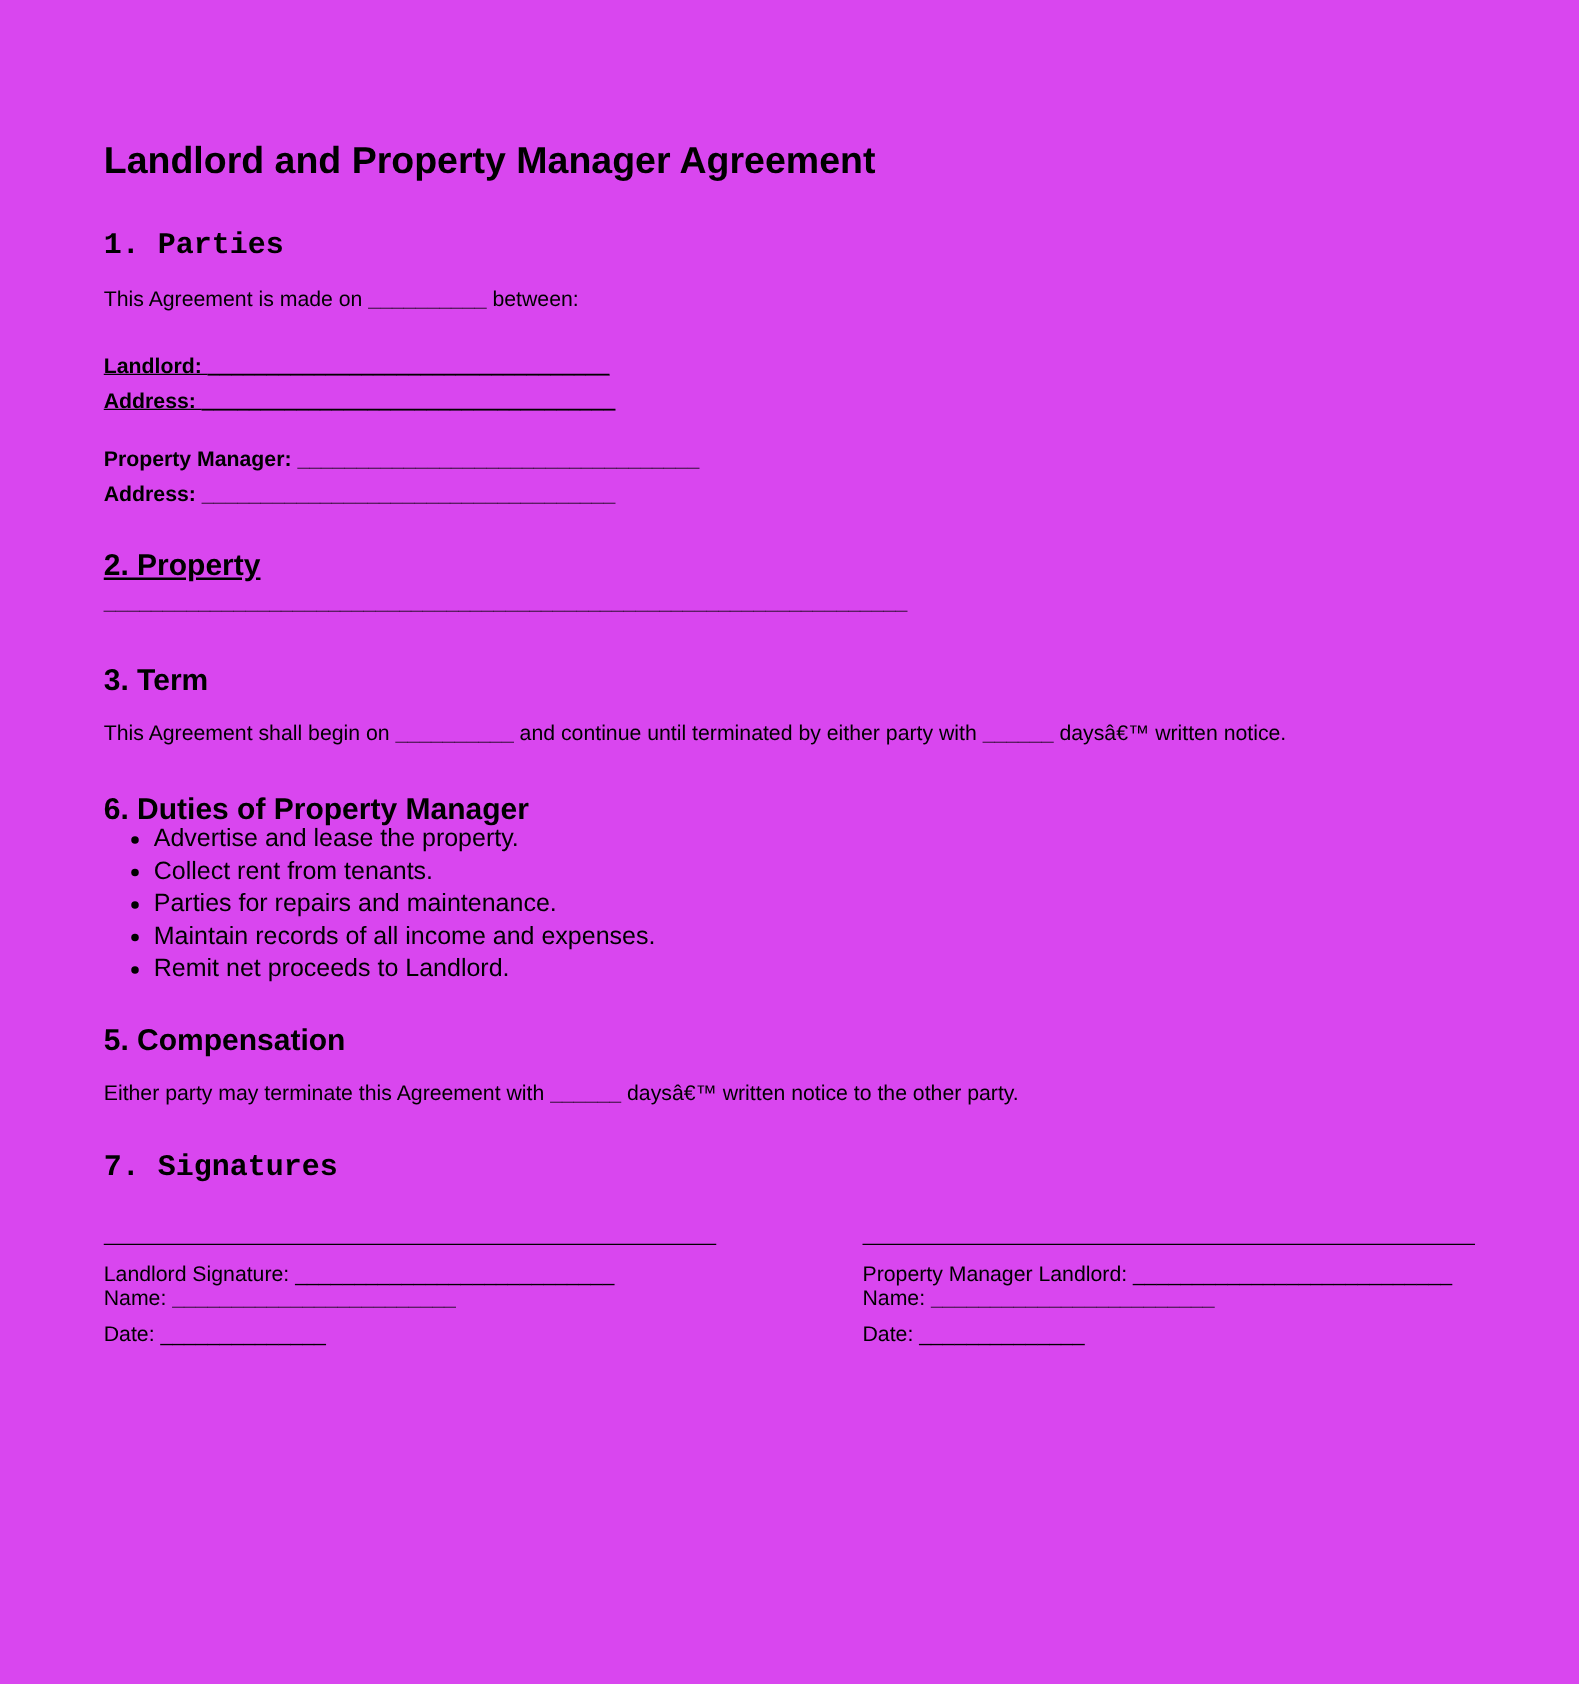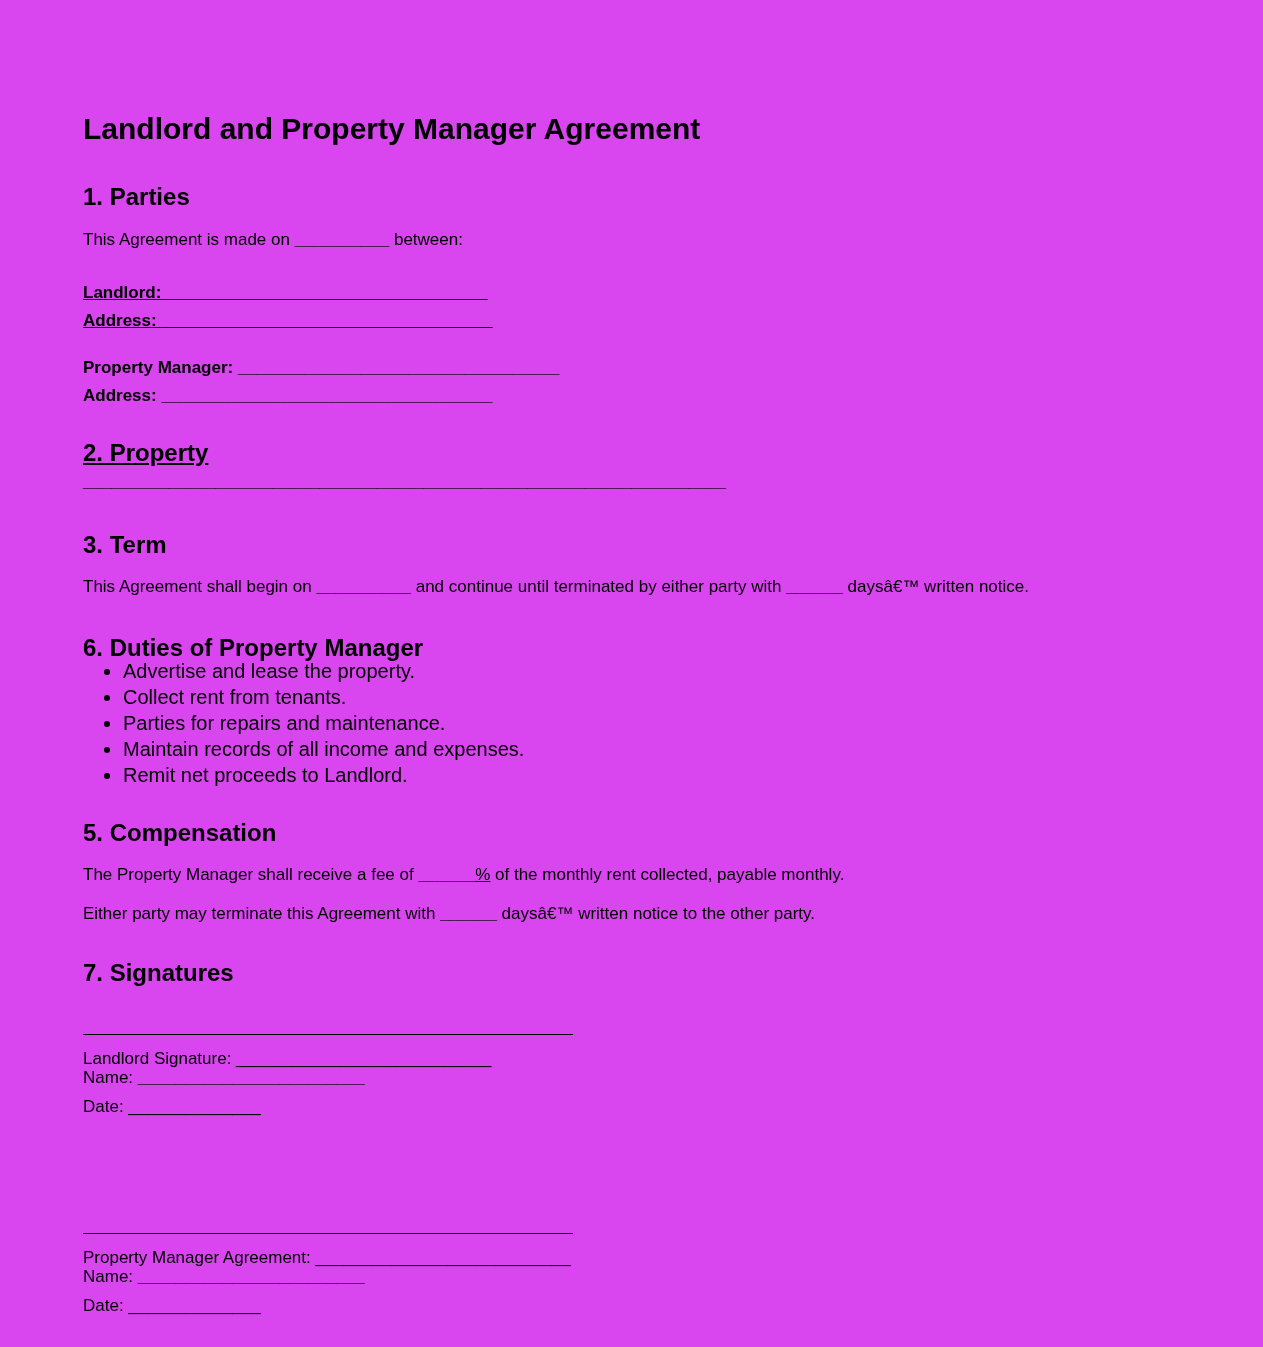--- a/index.html
+++ b/index.html
@@ -55,24 +55,24 @@
   }
   .sig-text { line-height: 19px; }
   
   .mt6  { margin-top: 6px; }
   .mt10 { margin-top: 10px; }
   .mt18 { margin-top: 18px; }
   .mt19 { margin-top: 19px; }
   .mt20 { margin-top: 20px; }
   .mt29 { margin-top: 29px; text-decoration: underline; }
   .mt35 { margin-top: 35px; }
-  .mt36 { margin-top: 36px; }
+  .mt36 { margin-top: 36px; font-family: Liberation Mono, monospace; }
   .mt37 { margin-top: 37px; }
   .mt39 { margin-top: 39px; }
-  .mt47 { margin-top: 47px; flex-direction: column; }
+  .mt47 { margin-top: 47px; }
 </style>
 </head>
 <body>
 
 <div class="page">
 
   <h1>Landlord and Property Manager Agreement</h1>
 
   <section>
     <h2 class="mt36">1. Parties</h2>
@@ -99,39 +99,38 @@
       <li>Advertise and lease the property.</li>
       <li>Collect rent from tenants.</li>
       <li>Parties for repairs and maintenance.</li>
       <li>Maintain records of all income and expenses.</li>
       <li>Remit net proceeds to Landlord.</li>
     </ul>
   </section>
 
   <section>
     <h2 class="mt35">5. Compensation</h2>
-    <p class="mt19"><span>The Property Manager shall receive a fee of </span><span class="blank">______</span><u class="pct">%</u><span> of the monthly rent collected, payable monthly.</span></p>
   </section>
 
   <section>
     <p class="mt19"><span>Either party may terminate this Agreement with </span><span class="blank">______</span><span> daysâ€™ written notice to the other party.</span></p>
   </section>
 
   <section>
     <h2 class="mt36">7. Signatures</h2>
     <div class="sig-row mt47">
 
       <div class="sig-col">
         <div class="sig-rule"></div>
         <p class="sig-text"><span>Landlord Signature: </span><span class="blank-thin">___________________________</span><br><span>Name: </span><span class="blank">________________________</span></p>
         <p class="sig-text mt10"><span>Date: </span><span class="blank-thin">______________</span></p>
       </div>
 
       <div class="sig-col">
         <div class="sig-rule"></div>
-        <p class="sig-text"><span>Property Manager Agreement: </span><span class="blank-thin">___________________________</span><br><span>Name: </span><span class="blank">________________________</span></p>
+        <p class="sig-text"><span>Property Manager Landlord: </span><span class="blank-thin">___________________________</span><br><span>Name: </span><span class="blank">________________________</span></p>
         <p class="sig-text mt10"><span>Date: </span><span class="blank-thin">______________</span></p>
       </div>
 
     </div>
   </section>
 
 </div>
 
 </body></html>

